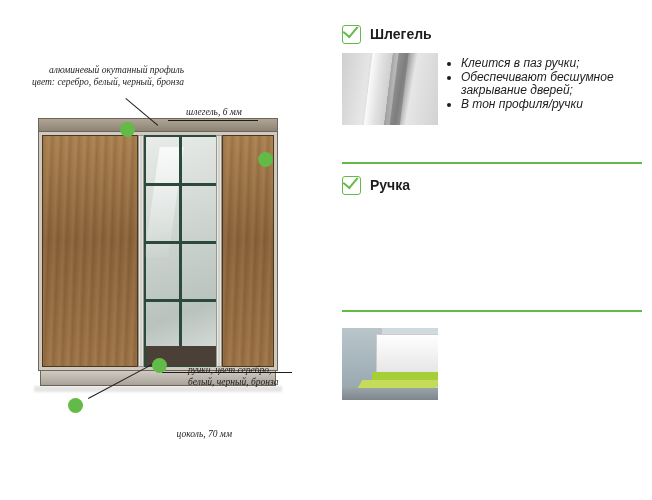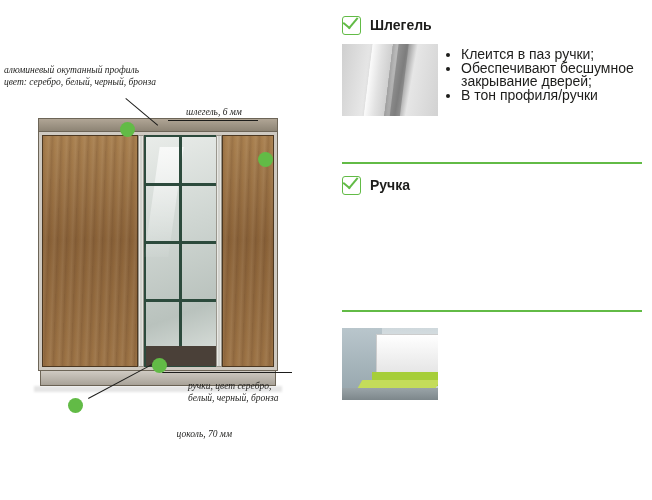--- a/index.html
+++ b/index.html
@@ -212,24 +212,25 @@
   }
   .thumb {
     width: 96px;
     height: 72px;
     flex: 0 0 auto;
     position: relative;
     overflow: hidden;
     background: #d9d9d9;
   }
   .bullets {
-    font-size: 14px;
+    font-size: 12px;
     line-height: 13px;
     color: #1d1d1b;
     padding-top: 4px;
+    font-style: italic;
   }
   .bullets ul {
     margin: 0;
     padding-left: 11px;
   }
   .bullets li { margin-bottom: 1px; }
 
   
   .t1 {
     background: linear-gradient(100deg,#cfcfcf 0%,#efefef 38%,#bdbdbd 52%,#8f8f8f 60%, #e6e6e6 70%, #d2d2d2 100%);
@@ -334,42 +335,42 @@
     <div class="leader" style="left:126px; top:98px; width:42px; transform:rotate(40deg);"></div>
     <div class="leader" style="left:168px; top:120px; width:90px;"></div>
     <div class="leader" style="left:88px; top:398px; width:72px; transform:rotate(-28deg);"></div>
     <div class="leader" style="left:162px; top:372px; width:130px;"></div>
 
     <div class="dot" style="left:120px; top:122px;"></div>
     <div class="dot" style="left:258px; top:152px;"></div>
     <div class="dot" style="left:152px; top:358px;"></div>
     <div class="dot" style="left:68px; top:398px;"></div>
 
-    <div class="note" style="left:4px; top:64px; width:180px;">
+    <div class="note" style="left:4px; top:64px; width:180px;text-align:right;">
       <div>алюминевый окутанный профиль</div>
       <div>цвет: серебро, белый, черный, бронза</div>
     </div>
 
     <div class="note" style="left:186px; top:106px; width:120px;">
       <div>шлегель, 6 мм</div>
     </div>
 
-    <div class="note" style="left:188px; top:380px; width:120px;">
+    <div class="note" style="left:188px; top:364px; width:120px;">
       <div>ручки, цвет серебро,</div>
       <div>белый, черный, бронза</div>
     </div>
 
     <div class="note" style="left:92px; top:428px; width:140px;text-align:right;">
       <div>цоколь, 70 мм</div>
     </div>
   </div>
 
   <div class="right-panel">
 
-    <div class="card" style="top:12px;">
+    <div class="card" style="top:21px;">
       <div class="card-head">
         <span class="check"></span>
         <span class="card-title">Шлегель</span>
       </div>
       <div class="card-body">
         <div class="thumb t1">
           <div class="strip"></div>
           <div class="dark"></div>
         </div>
         <div class="bullets">

